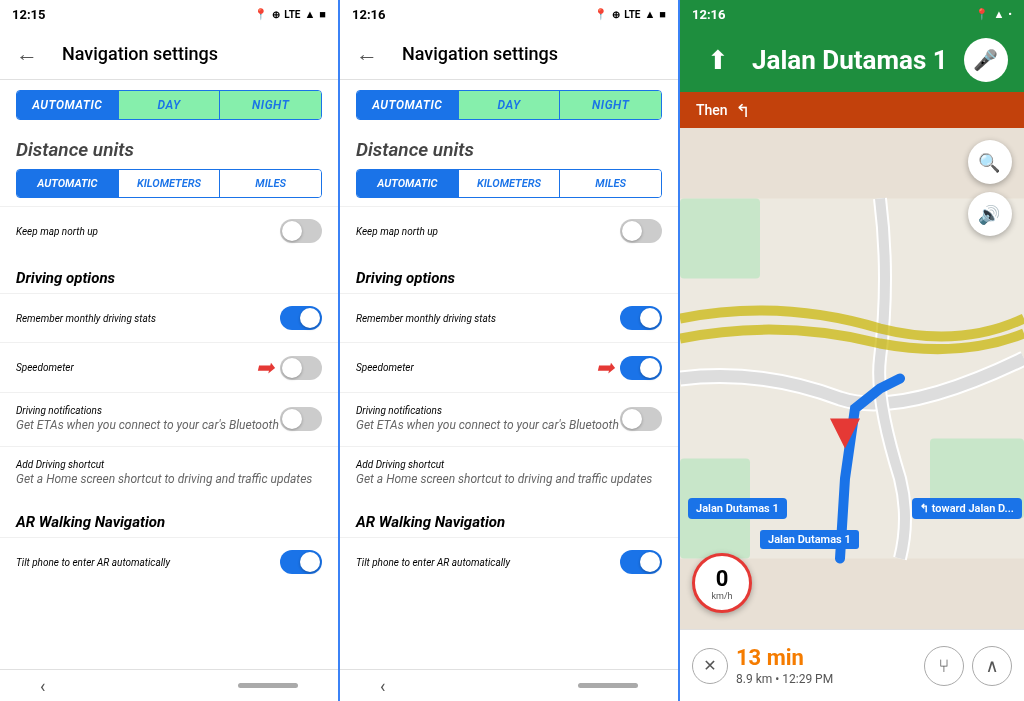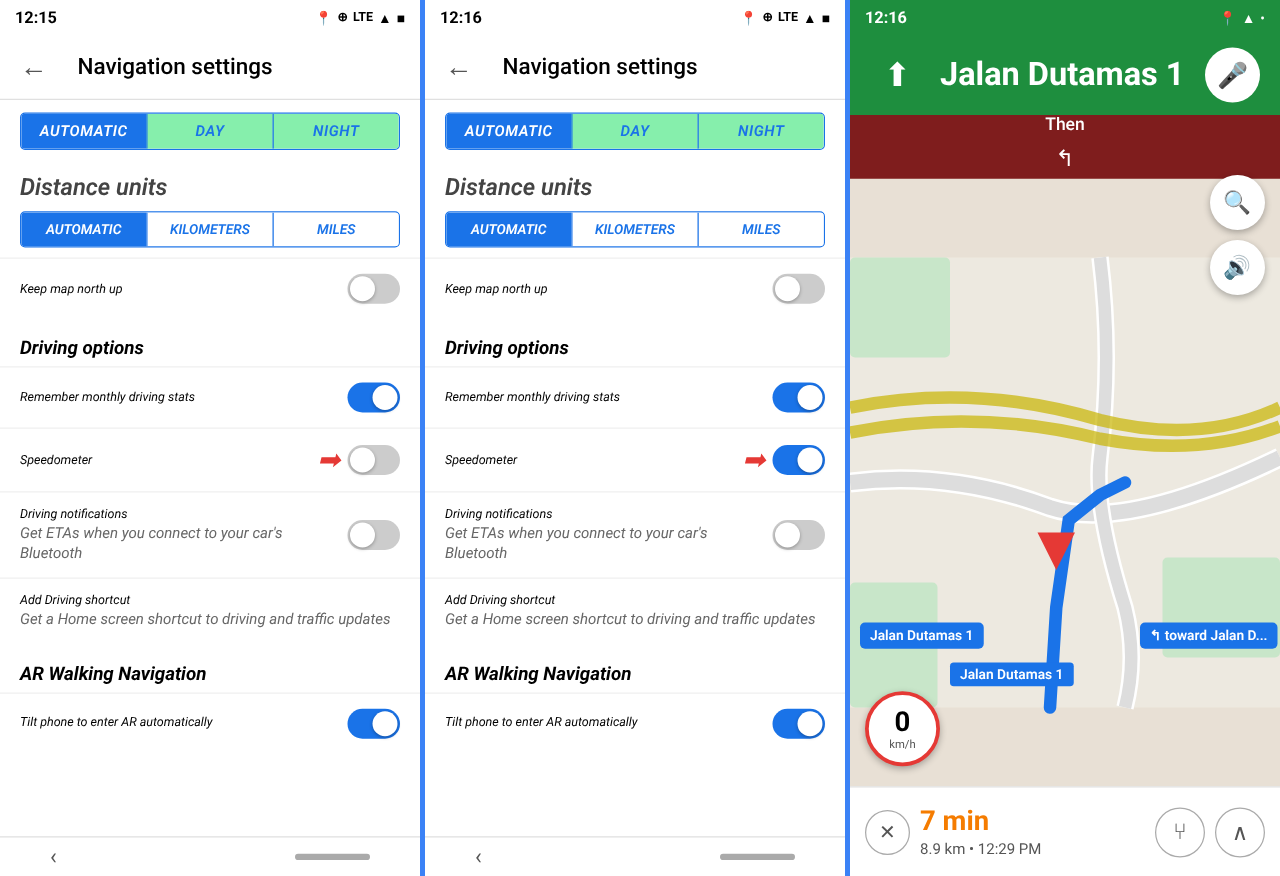--- a/index.html
+++ b/index.html
@@ -6,21 +6,21 @@
     body { width: 1024px; height: 701px; display: flex; font-family: 'Roboto', Arial, sans-serif; overflow: hidden; background: #000; }
 
     
     .phone-panel {
       width: 340px;
       height: 701px;
       background: #fff;
       display: flex;
       flex-direction: column;
       overflow: hidden;
-      border-right: 4px solid #3b82f6;
+      border-right: 2px solid #3b82f6;
     }
 
     
     .status-bar {
       height: 28px;
       background: #fff;
       display: flex;
       align-items: center;
       justify-content: space-between;
       padding: 0 12px;
@@ -241,27 +241,26 @@
       background: #fff;
       display: flex;
       align-items: center;
       justify-content: center;
       font-size: 20px;
       cursor: pointer;
     }
 
     
     .then-bar {
-      height: 51px;
-      background: #7f1d1d;
+      height: 36px;
+      background: #c2410c;
       display: flex;
       align-items: center;
       padding: 0 16px;
       gap: 8px;
-      flex-direction: column;
     }
     .then-text { color: #fff; font-size: 14px; font-weight: 500; }
     .then-icon { color: #fff; font-size: 18px; }
 
     
     .floating-btns {
       position: absolute;
       right: 12px;
       top: 140px;
       display: flex;
@@ -623,19 +622,19 @@
   </div>
 
   <div class="floating-btns">
     <div class="float-btn">🔍</div>
     <div class="float-btn">🔊</div>
   </div>
 
   <div class="maps-bottom">
     <div class="close-btn">✕</div>
     <div class="eta-info">
-      <div class="eta-time">7 min</div>
+      <div class="eta-time">13 min</div>
       <div class="eta-details">8.9 km • 12:29 PM</div>
     </div>
     <div class="route-btn">⑂</div>
     <div class="expand-btn">∧</div>
   </div>
 </div>
 
 </body></html>

